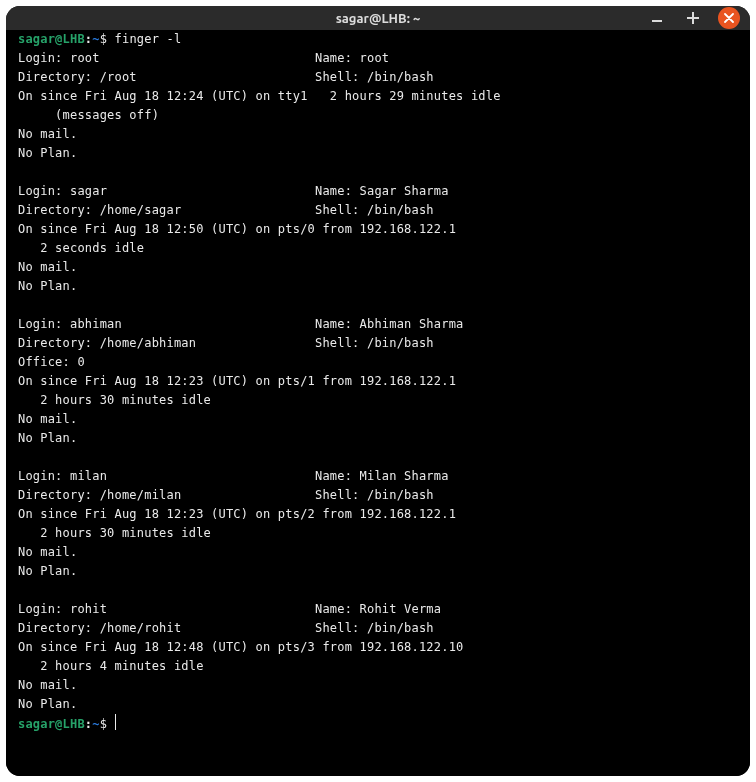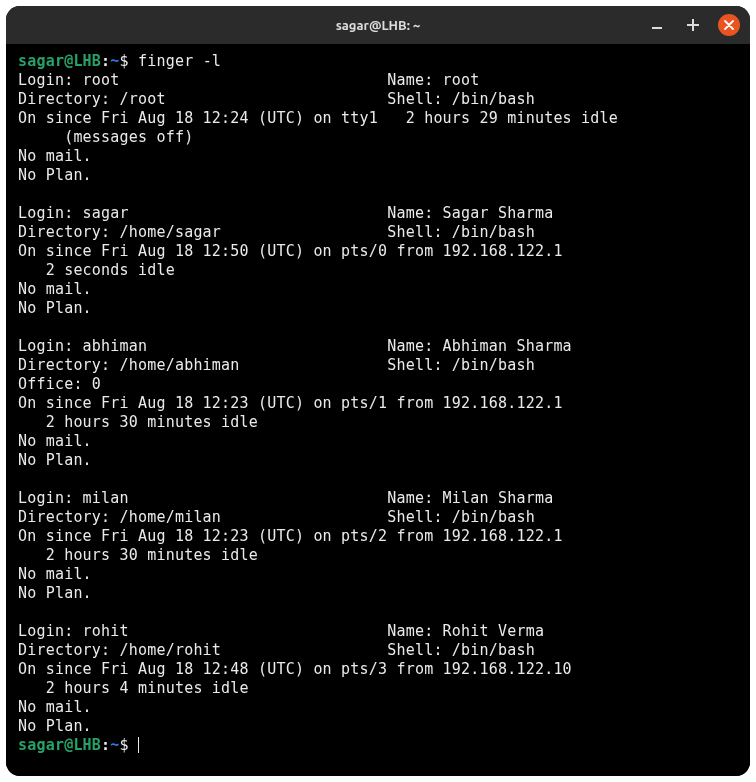--- a/index.html
+++ b/index.html
@@ -18,21 +18,21 @@
       width: 100%;
       height: 100%;
       background: #000000;
       border-radius: 14px;
       overflow: hidden;
       display: flex;
       flex-direction: column;
     }
     .titlebar {
       background: #2b2b2b;
-      height: 38px;
+      height: 24px;
       display: flex;
       align-items: center;
       justify-content: center;
       position: relative;
       flex-shrink: 0;
     }
     .title-text {
       color: #dcdcdc;
       font-size: 13px;
       font-weight: 600;
@@ -63,23 +63,23 @@
     }
     .ctrl-close {
       background: #e95420;
     }
     .ctrl-close svg {
       width: 10px;
       height: 10px;
     }
     .terminal-body {
       flex: 1;
-      padding: 8px 12px;
+      padding: 0 12px;
       background: #000000;
-      font-size: 15px;
+      font-size: 12px;
       line-height: 19px;
       color: #eaeaea;
       white-space: pre;
       overflow: hidden;
       letter-spacing: 0.2px;
     }
     .prompt-user {
       color: #26a269;
       font-weight: bold;
     }

